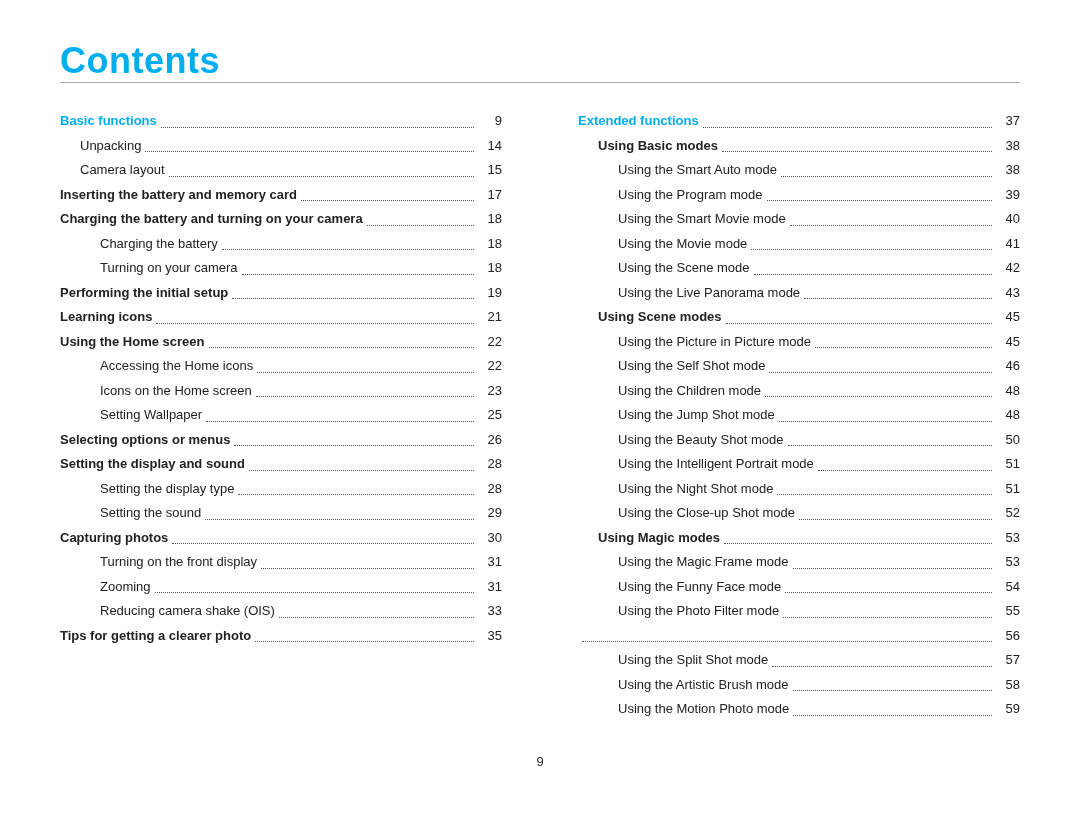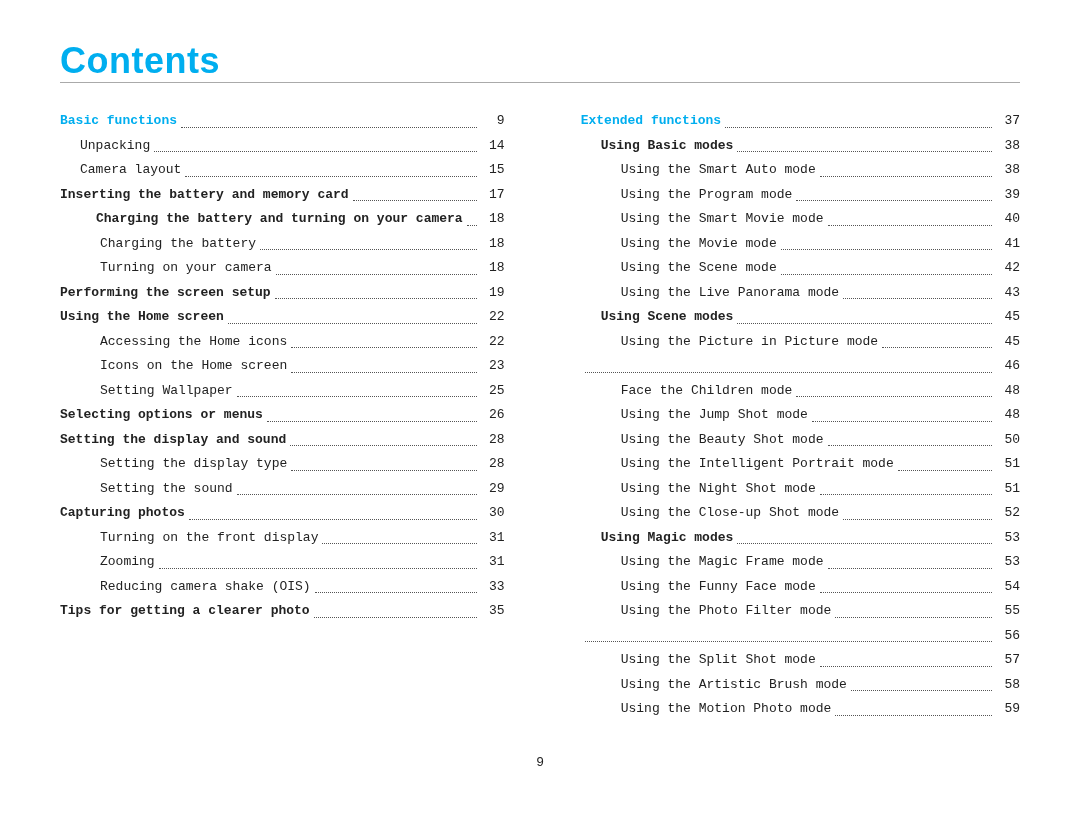--- a/index.html
+++ b/index.html
@@ -22,21 +22,20 @@
 
     .divider {
       border: none;
       border-top: 1px solid #aaa;
       margin-bottom: 28px;
     }
 
     .columns {
       display: flex;
       gap: 76px;
-      font-family: Liberation Mono, monospace;
     }
 
     .col {
       flex: 1;
     }
 
     .toc-entry {
       display: flex;
       align-items: flex-end;
       margin-bottom: 5px;
@@ -96,38 +95,43 @@
         <span class="toc-label indent-1">Camera layout</span>
         <span class="toc-dots"></span>
         <span class="toc-page">15</span>
       </div>
       <div class="toc-entry">
         <span class="toc-label indent-0" style="font-weight: bold;">Inserting the battery and memory card</span>
         <span class="toc-dots"></span>
         <span class="toc-page">17</span>
       </div>
       <div class="toc-entry">
-        <span class="toc-label indent-0" style="font-weight: bold; margin-left: 36px;">Charging the battery and turning on your camera</span>
+        <span class="toc-label indent-0" style="font-weight: bold;">Charging the battery and turning on your camera</span>
         <span class="toc-dots"></span>
         <span class="toc-page">18</span>
       </div>
       <div class="toc-entry">
         <span class="toc-label indent-2">Charging the battery</span>
         <span class="toc-dots"></span>
         <span class="toc-page">18</span>
       </div>
       <div class="toc-entry">
         <span class="toc-label indent-2">Turning on your camera</span>
         <span class="toc-dots"></span>
         <span class="toc-page">18</span>
       </div>
       <div class="toc-entry">
-        <span class="toc-label indent-0" style="font-weight: bold;">Performing the screen setup</span>
+        <span class="toc-label indent-0" style="font-weight: bold;">Performing the initial setup</span>
         <span class="toc-dots"></span>
         <span class="toc-page">19</span>
+      </div>
+      <div class="toc-entry">
+        <span class="toc-label indent-0" style="font-weight: bold;">Learning icons</span>
+        <span class="toc-dots"></span>
+        <span class="toc-page">21</span>
       </div>
       <div class="toc-entry">
         <span class="toc-label indent-0" style="font-weight: bold;">Using the Home screen</span>
         <span class="toc-dots"></span>
         <span class="toc-page">22</span>
       </div>
       <div class="toc-entry">
         <span class="toc-label indent-2">Accessing the Home icons</span>
         <span class="toc-dots"></span>
         <span class="toc-page">22</span>
@@ -233,25 +237,26 @@
         <span class="toc-label indent-1" style="font-weight: bold;">Using Scene modes</span>
         <span class="toc-dots"></span>
         <span class="toc-page">45</span>
       </div>
       <div class="toc-entry">
         <span class="toc-label indent-2">Using the Picture in Picture mode</span>
         <span class="toc-dots"></span>
         <span class="toc-page">45</span>
       </div>
       <div class="toc-entry">
+        <span class="toc-label indent-2">Using the Self Shot mode</span>
         <span class="toc-dots"></span>
         <span class="toc-page">46</span>
       </div>
       <div class="toc-entry">
-        <span class="toc-label indent-2">Face the Children mode</span>
+        <span class="toc-label indent-2">Using the Children mode</span>
         <span class="toc-dots"></span>
         <span class="toc-page">48</span>
       </div>
       <div class="toc-entry">
         <span class="toc-label indent-2">Using the Jump Shot mode</span>
         <span class="toc-dots"></span>
         <span class="toc-page">48</span>
       </div>
       <div class="toc-entry">
         <span class="toc-label indent-2">Using the Beauty Shot mode</span>

